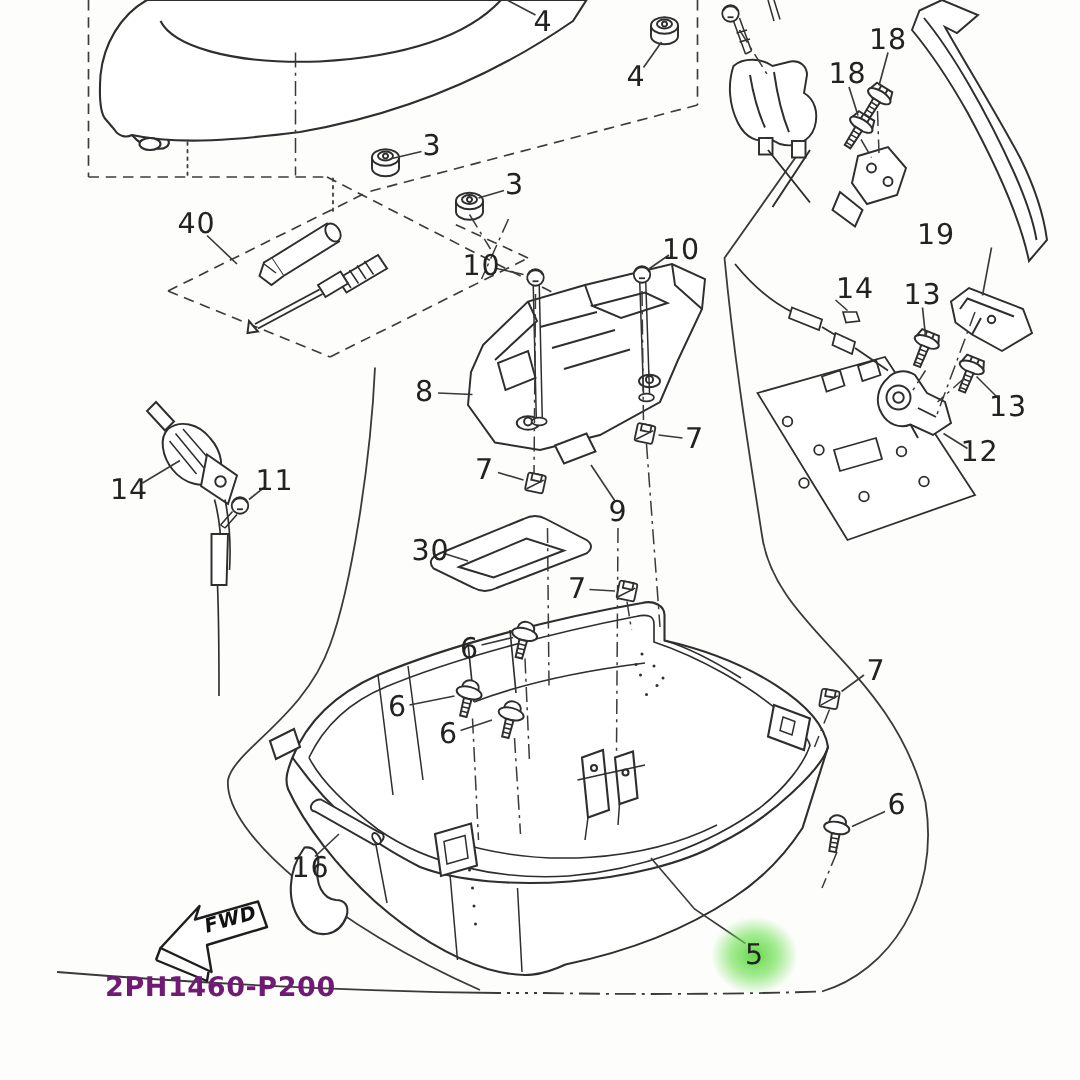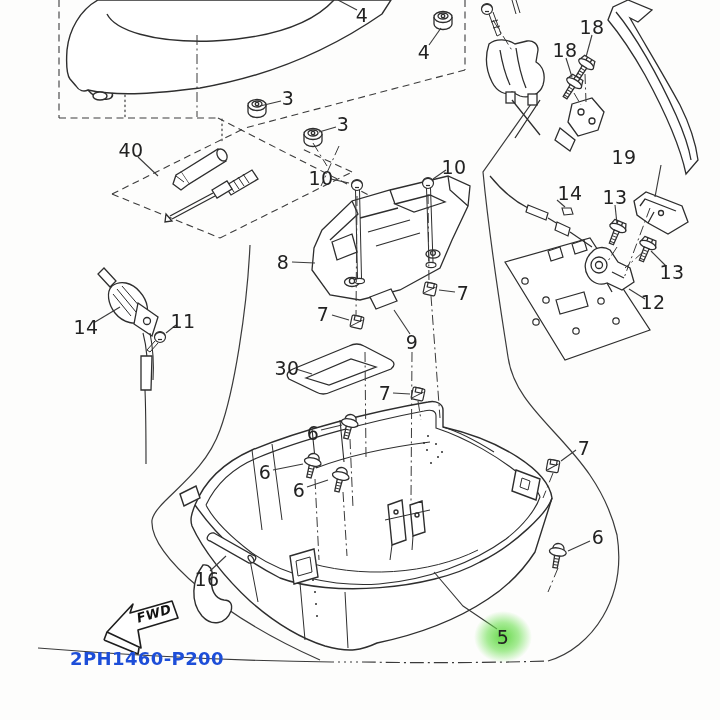--- a/index.html
+++ b/index.html
@@ -14,21 +14,21 @@
     font-size:19px;font-weight:500;color:#222;line-height:1;
     letter-spacing:.5px;user-select:none;cursor:pointer;z-index:4;
   }
   #highlight-5{
     position:absolute;left:474px;top:611px;width:58px;height:52px;
     border-radius:50%;z-index:3;
     background:radial-gradient(closest-side,rgba(96,214,66,.95) 0%,rgba(108,224,80,.6) 55%,rgba(120,230,90,0) 100%);
   }
   #part-code{
     position:absolute;left:70px;top:648px;z-index:4;
-    font-size:18px;font-weight:bold;color:#1d4ed8;letter-spacing:.4px;
+    font-size:18px;font-weight:bold;color:#701a75;letter-spacing:.4px;
   }
   #fwd-label{
     position:absolute;left:128px;top:606px;width:52px;z-index:4;
     font-size:13px;font-weight:bold;font-style:italic;color:#111;
     transform:rotate(-16deg);text-align:center;letter-spacing:.5px;
   }
 </style>
 </head>
 <body>
 

